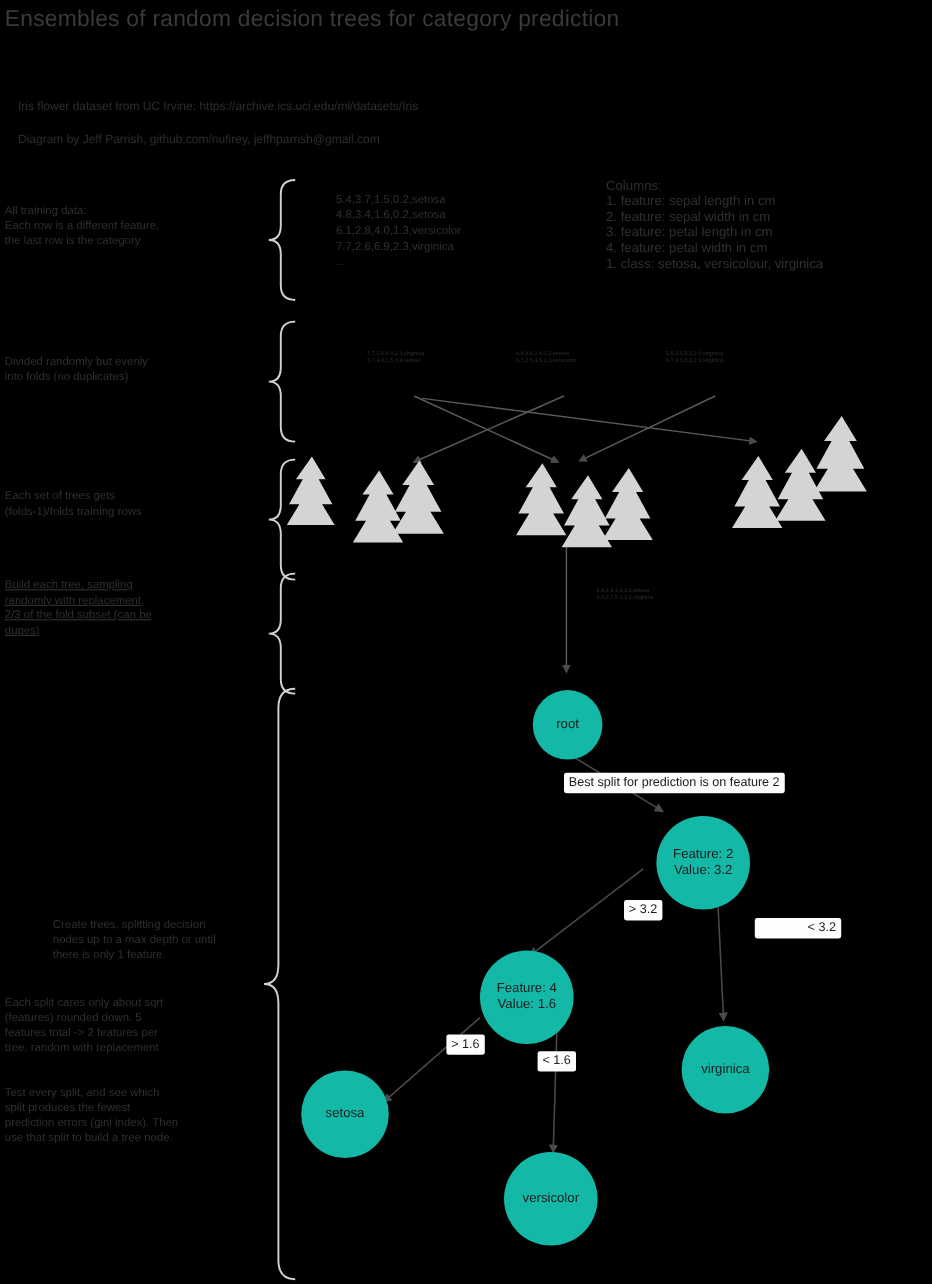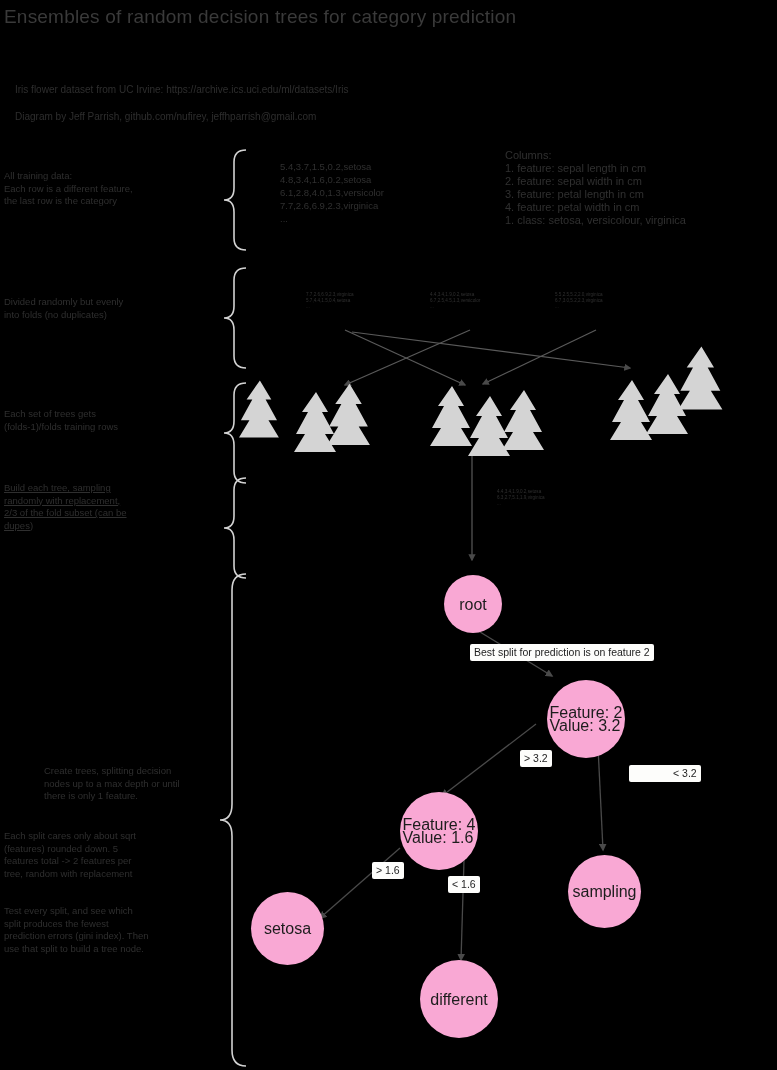--- a/index.html
+++ b/index.html
@@ -40,23 +40,23 @@
 
   .foldblock{
     font-size:4.6px;color:#303030;line-height:6.2px;white-space:pre;
   }
   .fold1{left:306px;top:292px;}
   .fold2{left:430px;top:292px;}
   .fold3{left:555px;top:292px;}
   .bagblock{left:497px;top:489px;font-size:4.6px;color:#303030;line-height:6.2px;white-space:pre;}
 
   .node{
-    position:absolute;border-radius:50%;background:#f9a8d4;
+    position:absolute;border-radius:50%;background:#14b8a6;
     display:flex;align-items:center;justify-content:center;
-    text-align:left;color:#1d1d1d;font-size:16px;line-height:13px;
+    text-align:center;color:#1d1d1d;font-size:11px;line-height:13px;
     box-shadow:0 0 0 .5px rgba(0,0,0,.12);
   }
   .edgelabel{
     position:absolute;background:#fdfdfb;color:#1d1d1d;
     font-size:10.5px;line-height:13px;padding:2px 4px;border-radius:2px;
     white-space:nowrap;box-shadow:0 0 0 .5px rgba(0,0,0,.25);
   }
 </style>
 </head>
 <body>
@@ -168,21 +168,21 @@
 <div class="abs bagblock">4.4,3.4,1.9,0.2,setosa
 6.3,2.7,5.1,1.9,virginica
 ...</div>
 
 <div id="tree-layer">
     <div class="node" style="left: 444px; top: 575px; width: 58px; height: 58px; white-space: pre-line;">root</div>
     <div class="node" style="left: 547px; top: 680px; width: 78px; height: 78px; white-space: pre-line;">Feature: 2
 Value: 3.2</div>
     <div class="node" style="left: 400px; top: 792px; width: 78px; height: 78px; white-space: pre-line;">Feature: 4
 Value: 1.6</div>
-    <div class="node" style="left: 568px; top: 855px; width: 73px; height: 73px; white-space: pre-line;">sampling</div>
+    <div class="node" style="left: 568px; top: 855px; width: 73px; height: 73px; white-space: pre-line;">virginica</div>
     <div class="node" style="left: 251px; top: 892px; width: 73px; height: 73px; white-space: pre-line;">setosa</div>
-    <div class="node" style="left: 420px; top: 960px; width: 78px; height: 78px; white-space: pre-line;">different</div>
+    <div class="node" style="left: 420px; top: 960px; width: 78px; height: 78px; white-space: pre-line;">versicolor</div>
     <div class="edgelabel" style="left: 470px; top: 628px; margin-top: 16px;">Best split for prediction is on feature 2</div>
     <div class="edgelabel" style="left: 520px; top: 750px;">&gt; 3.2</div>
     <div class="edgelabel" style="left: 629px; top: 765px; padding-left: 44px;">&lt; 3.2</div>
     <div class="edgelabel" style="left: 372px; top: 862px;">&gt; 1.6</div>
     <div class="edgelabel" style="left: 448px; top: 876px;">&lt; 1.6</div>
   </div>
 
 </body></html>

